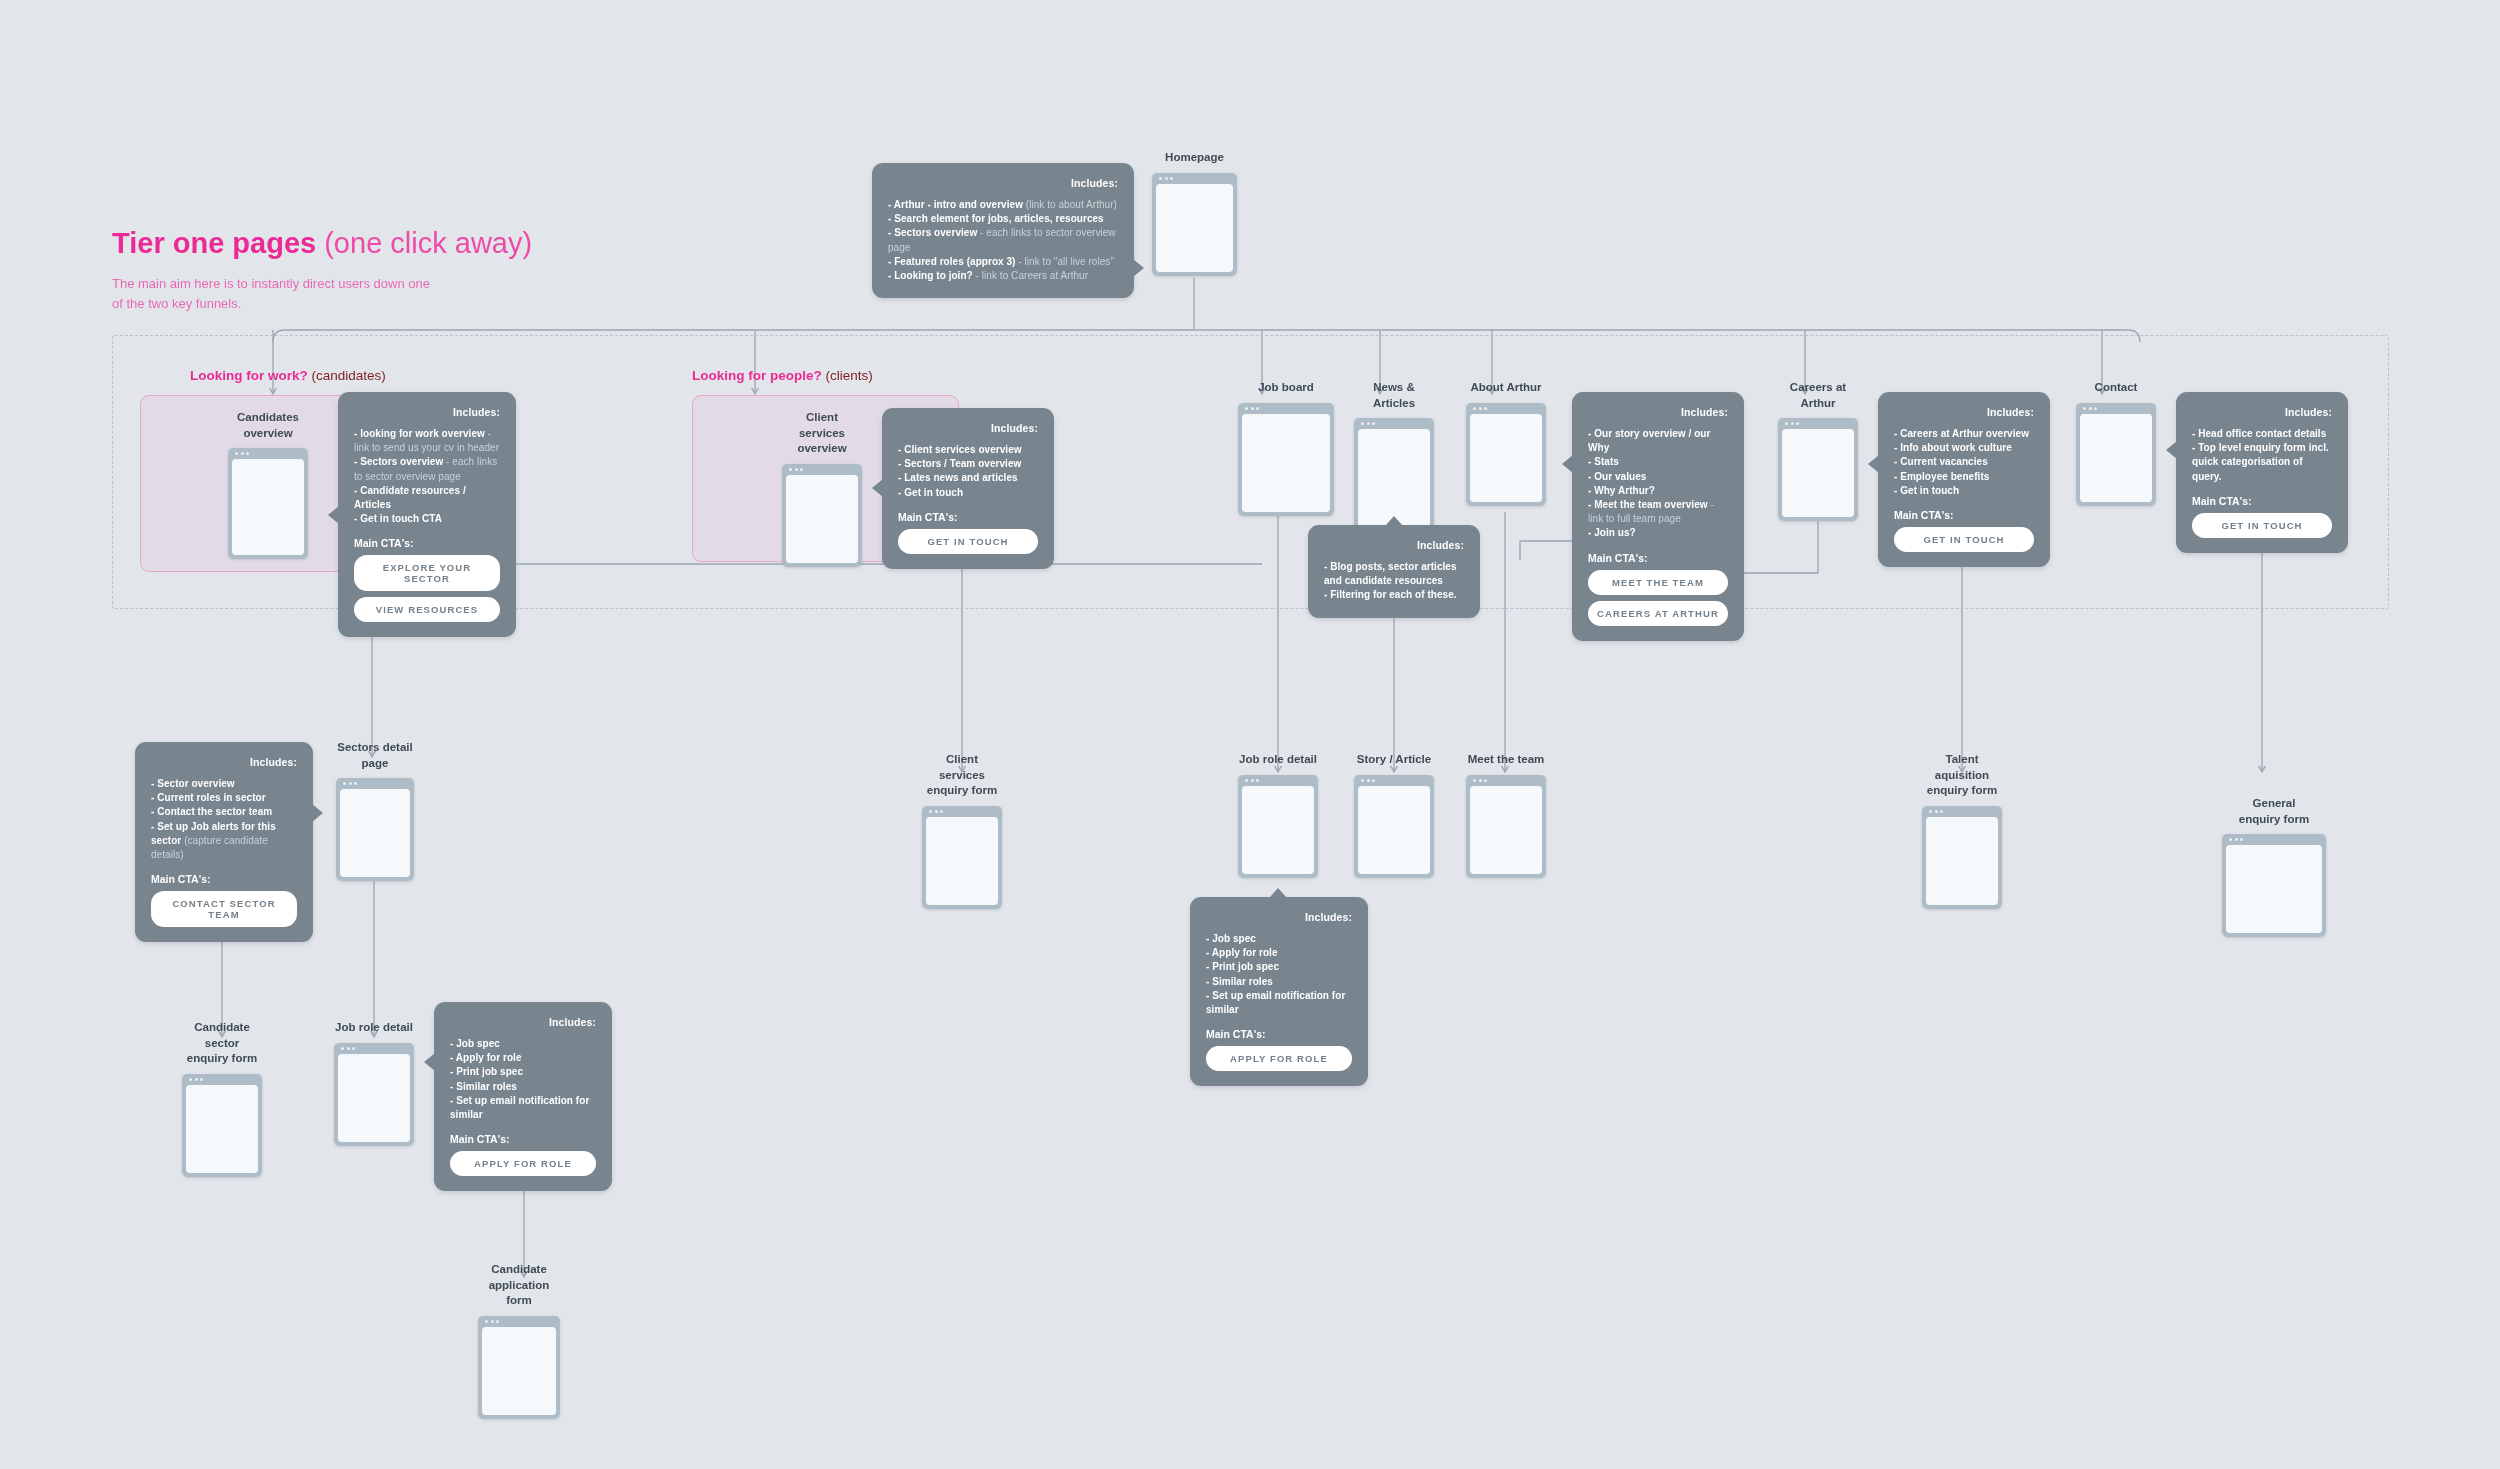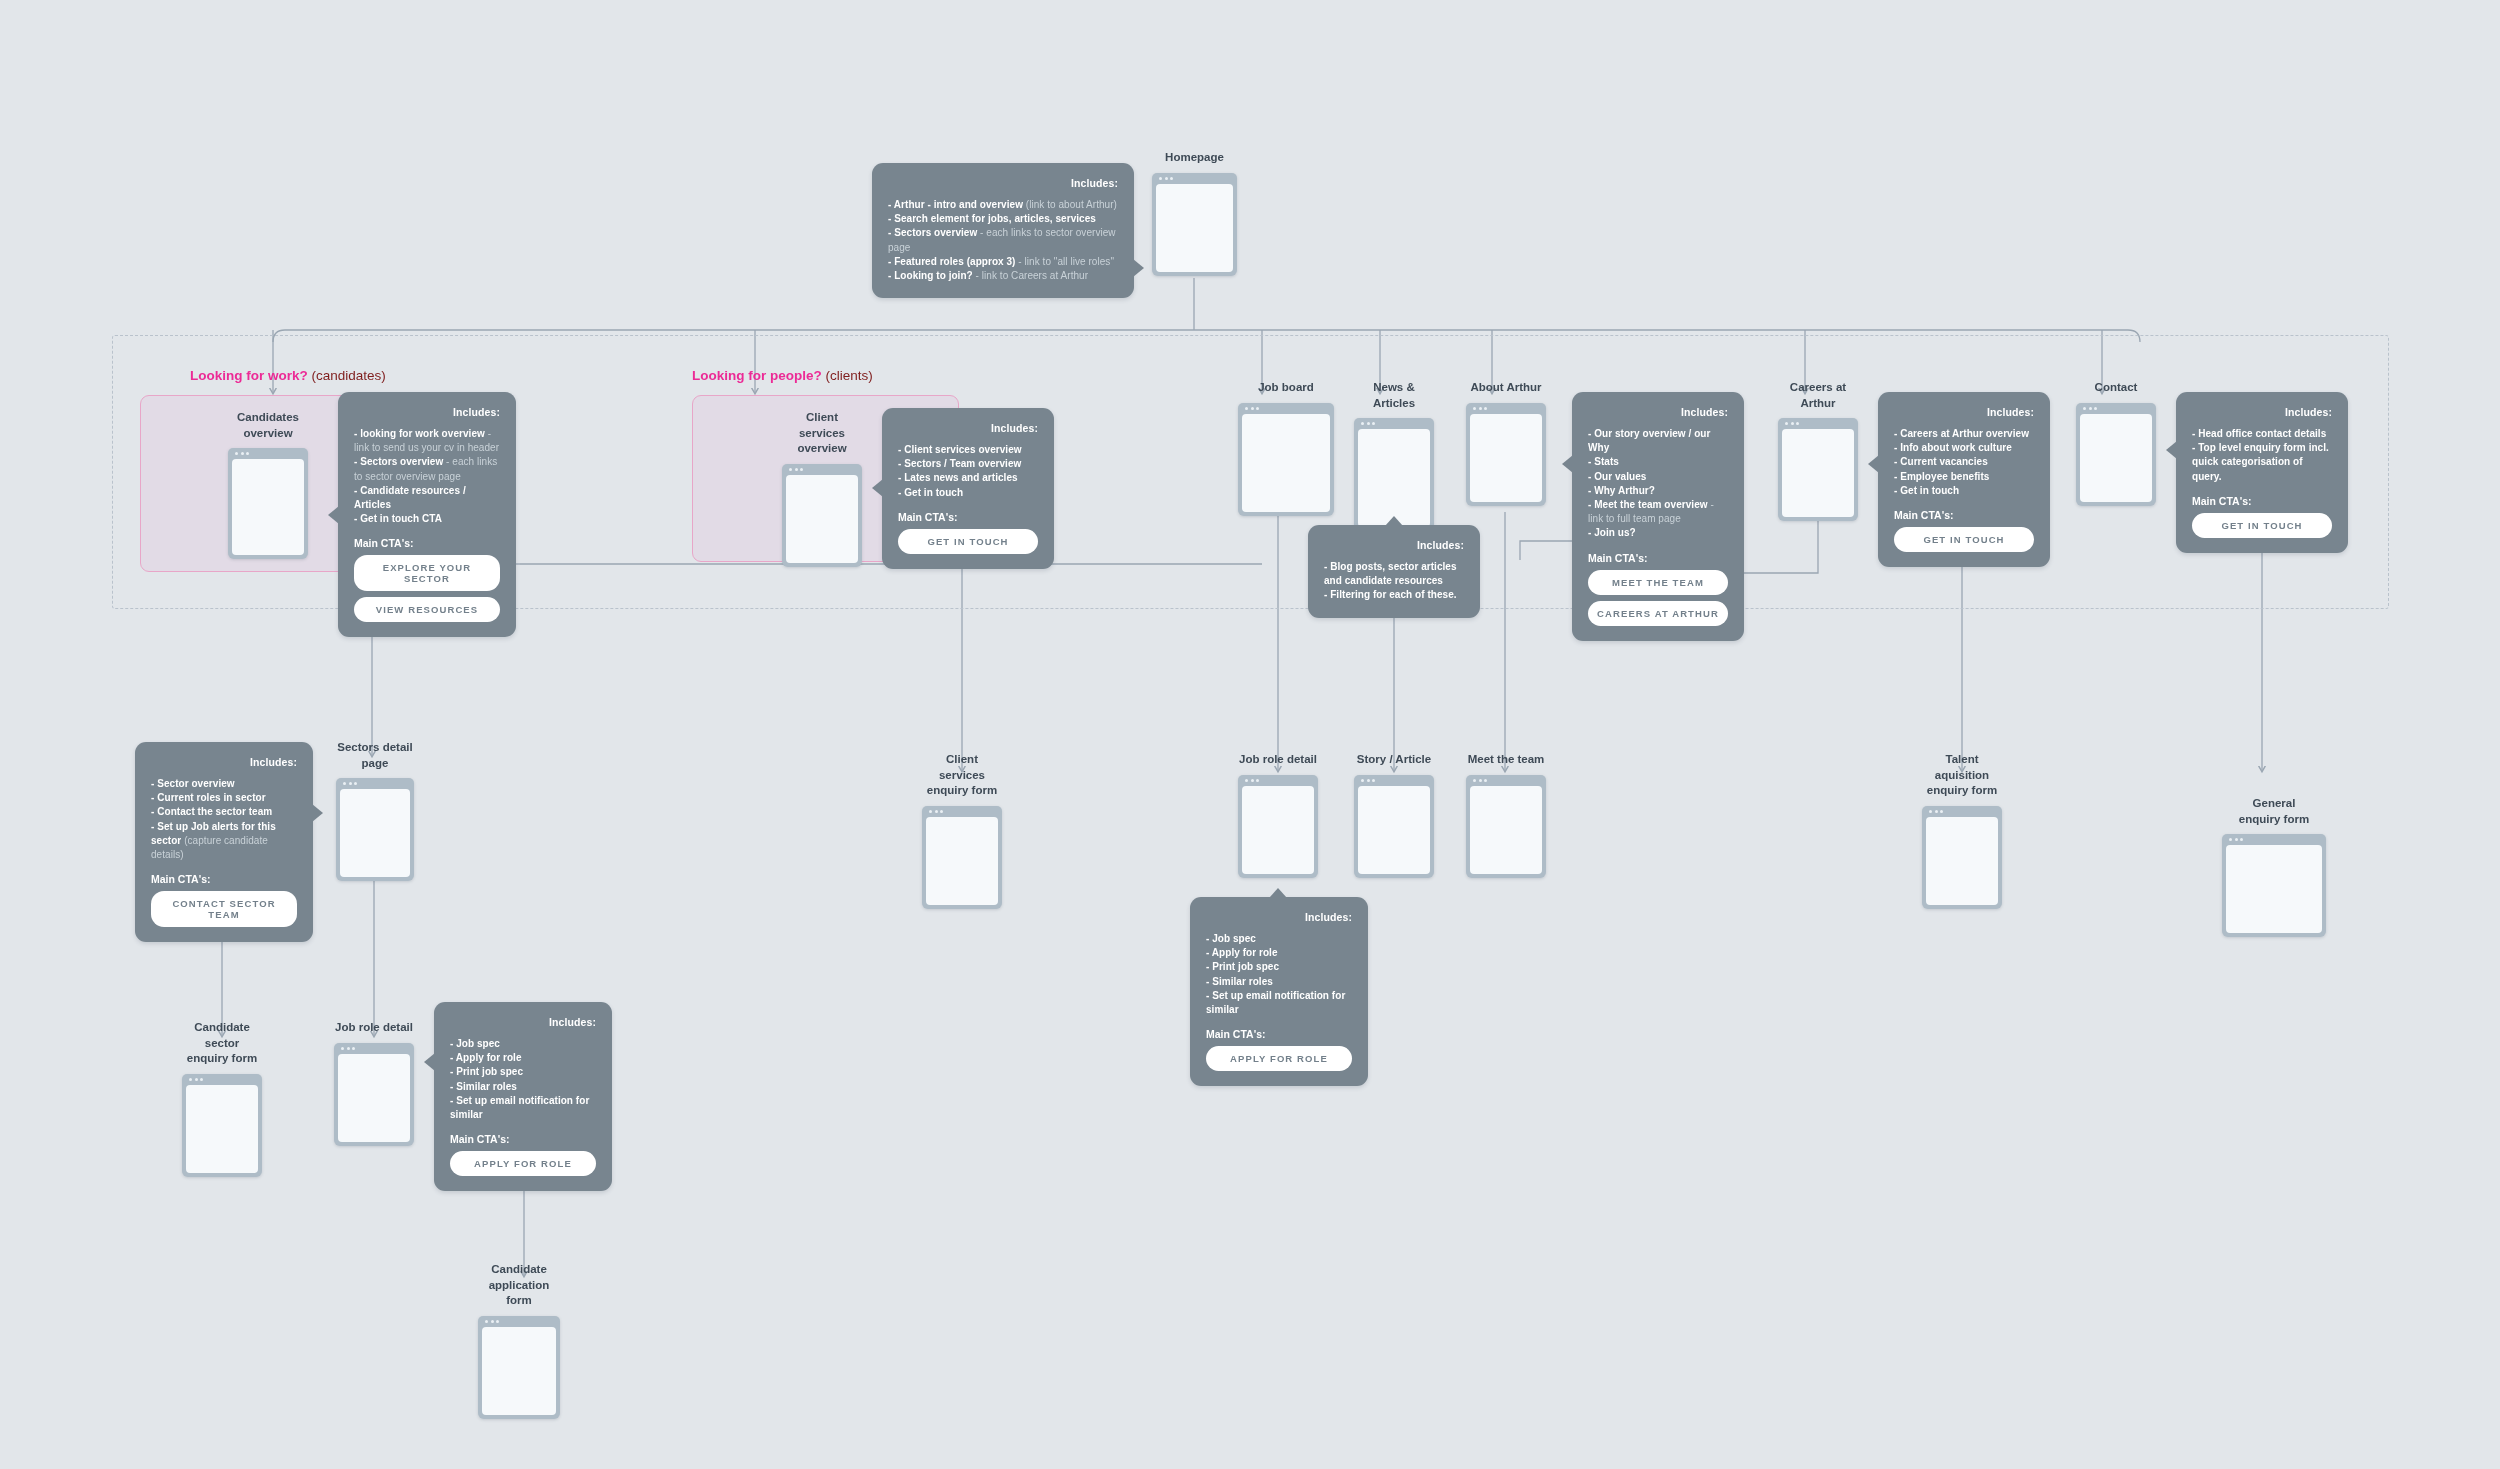--- a/index.html
+++ b/index.html
@@ -162,20 +162,24 @@
       <circle cx="1732" cy="573" r="3"></circle>
       <circle cx="1962" cy="523" r="3"></circle>
       <circle cx="2262" cy="508" r="3"></circle>
       <circle cx="222" cy="888" r="3"></circle>
       <circle cx="374" cy="824" r="3"></circle>
       <circle cx="524" cy="1170" r="3"></circle>
       <circle cx="1278" cy="1052" r="3"></circle>
     </g>
   </svg>
 
+  <div class="heading">
+    <h1><b>Tier one pages</b><span> (one click away)</span></h1>
+    <p>The main aim here is to instantly direct users down one of the two key funnels.</p>
+  </div>
 
   <div class="dashed-zone" style="left:112px;top:335px;width:2275px;height:272px;"></div>
 
   <div class="sect-label" style="left:190px;top:368px;">
     <span style="font-weight:700;color:#ec2a96;">Looking for work?</span>
     <span>(candidates)</span>
   </div>
   <div class="sect-label" style="left:692px;top:368px;">
     <span style="font-weight:700;color:#ec2a96;">Looking for people?</span>
     <span>(clients)</span>
@@ -194,21 +198,21 @@
         </div>
       <div class="screen"></div>
     </div>
   </div>
 
   <div class="note" style="left:872px;top:163px;width:262px;">
     <div class="tail" style="right:-10px;top:96px;border-top:9px solid transparent;border-bottom:9px solid transparent;border-left:11px solid #78858f;"></div>
     <div class="inc-h">Includes:</div>
     <ul>
       <li><span>- Arthur - intro and overview </span><em>(link to about Arthur)</em></li>
-      <li><span>- Search element for jobs, articles, services</span><em></em></li>
+      <li><span>- Search element for jobs, articles, resources</span><em></em></li>
       <li><span>- Sectors overview </span><em>- each links to sector overview page</em></li>
       <li><span>- Featured roles (approx 3) </span><em>- link to "all live roles"</em></li>
       <li><span>- Looking to join? </span><em>- link to Careers at Arthur</em></li>
     </ul>
   </div>
 
   <div class="page" style="left:228px;top:410px;width:80px;">
     <div class="page-title">Candidates overview</div>
     <div class="win" style="height:96px;">
       <div class="dots">

